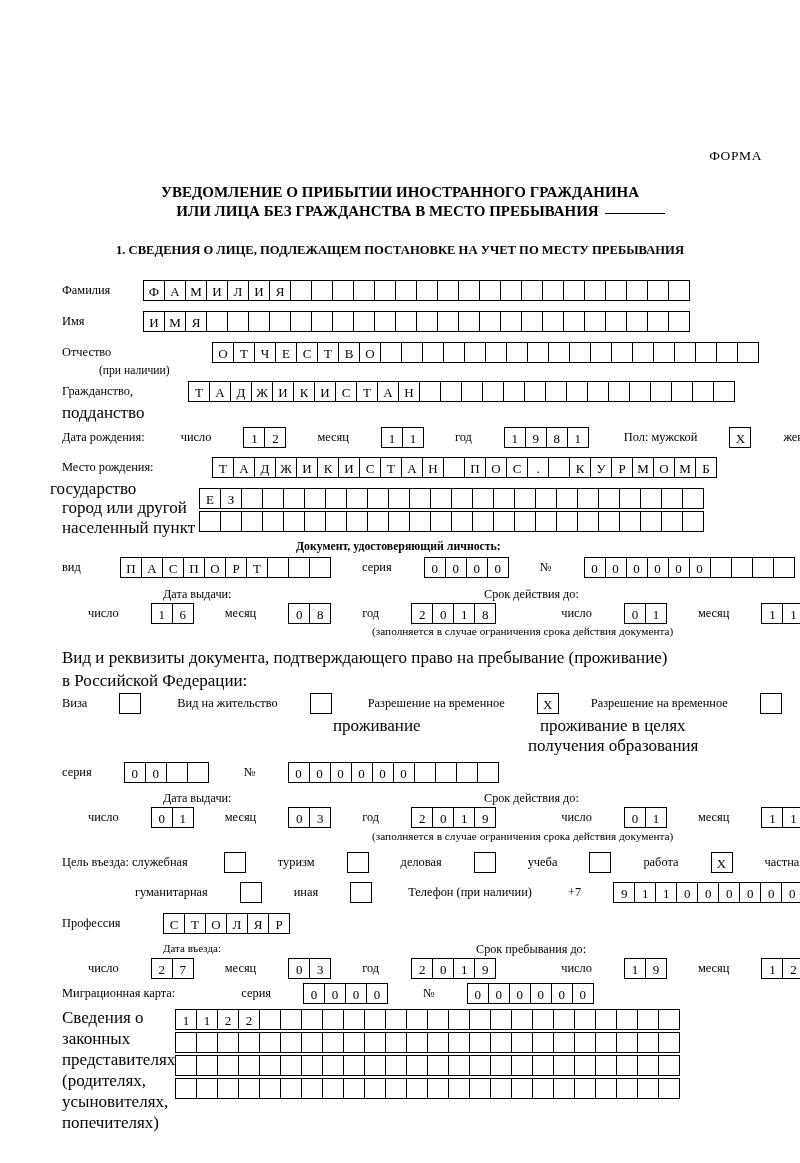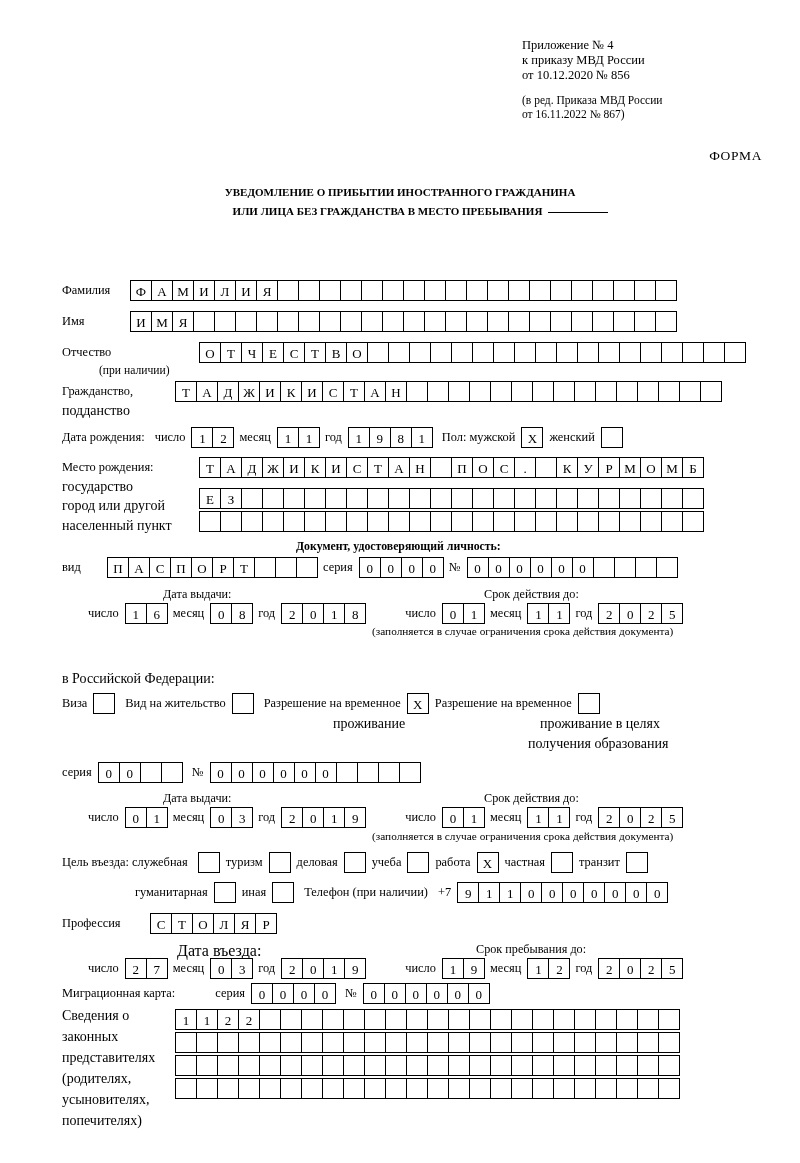--- a/index.html
+++ b/index.html
@@ -42,21 +42,21 @@
     font-weight: normal;
     letter-spacing: .6px;
   }
 
   .title {
     position: absolute;
     top: 183px;
     left: 0;
     width: 800px;
     text-align: center;
-    font-size: 11px;
+    font-size: 15px;
     font-weight: bold;
     line-height: 19px;
   }
   .title .ln2 { white-space: nowrap; padding-left: 41px; }
   .title .fill {
     display: inline-block;
     width: 60px;
     border-bottom: 1px solid #000;
     vertical-align: 2px;
     margin-left: 6px;
@@ -72,20 +72,21 @@
     font-weight: bold;
   }
 
   
   .row {
     position: absolute;
     display: flex;
     align-items: center;
     font-size: 12.4px;
     white-space: nowrap;
+    gap: 13px;
   }
   .lbl { font-size: 12.4px; }
 
   
   .boxes { display: flex; }
   .bx {
     width: 22px;
     height: 21px;
     border: 1px solid #000;
     margin-right: -1px;
@@ -114,44 +115,36 @@
     position: absolute;
     font-size: 11.8px;
     font-weight: bold;
   }
   .note {
     position: absolute;
     font-size: 11.3px;
   }
   .plain {
     position: absolute;
-    font-size: 14px;
+    font-size: 17px;
   }
 </style>
 </head>
 <body>
 
 <div class="page">
 
-  <div class="hdr">
-    <div>Приложение № 4</div>
-    <div>к приказу МВД России</div>
-    <div>от 10.12.2020 № 856</div>
-    <div class="blk2">
-      <div>(в ред. Приказа МВД России</div>
-      <div>от 16.11.2022 № 867)</div>
-    </div>
-  </div>
   <div class="forma">ФОРМА</div>
 
   <div class="title">
     <div>УВЕДОМЛЕНИЕ О ПРИБЫТИИ ИНОСТРАННОГО ГРАЖДАНИНА</div>
     <div class="ln2"><span>ИЛИ ЛИЦА БЕЗ ГРАЖДАНСТВА В МЕСТО ПРЕБЫВАНИЯ</span><span class="fill"></span></div>
   </div>
 
+  <div class="sect1">1. СВЕДЕНИЯ О ЛИЦЕ, ПОДЛЕЖАЩЕМ ПОСТАНОВКЕ НА УЧЕТ ПО МЕСТУ ПРЕБЫВАНИЯ</div>
 
   <div class="row" style="top:280px; left:62px;">
     <span class="lbl" style="width:68px;">Фамилия</span>
     <span class="boxes">
         <span class="bx">Ф</span>
         <span class="bx">А</span>
         <span class="bx">М</span>
         <span class="bx">И</span>
         <span class="bx">Л</span>
         <span class="bx">И</span>
@@ -333,21 +326,21 @@
         <span class="bx"></span>
         <span class="bx">К</span>
         <span class="bx">У</span>
         <span class="bx">Р</span>
         <span class="bx">М</span>
         <span class="bx">О</span>
         <span class="bx">М</span>
         <span class="bx">Б</span>
       </span>
   </div>
-  <div class="plain" style="top:479px; left:62px;text-align:right;">государство</div>
+  <div class="plain" style="top:479px; left:50px;text-align:right;">государство</div>
 
   <div class="row" style="top:488px; left:199px;">
     <span class="boxes">
         <span class="bx">Е</span>
         <span class="bx">З</span>
         <span class="bx"></span>
         <span class="bx"></span>
         <span class="bx"></span>
         <span class="bx"></span>
         <span class="bx"></span>
@@ -490,20 +483,21 @@
     <span class="boxes">
         <span class="bx">2</span>
         <span class="bx">0</span>
         <span class="bx">2</span>
         <span class="bx">5</span>
       </span>
   </div>
 
   <div class="note" style="top:625px; left:372px;">(заполняется в случае ограничения срока действия документа)</div>
 
+  <div class="plain" style="top:648px; left:62px;">Вид и реквизиты документа, подтверждающего право на пребывание (проживание)</div>
   <div class="plain" style="top:671px; left:62px;">в Российской Федерации:</div>
 
   <div class="row" style="top:693px; left:62px;">
     <span class="lbl">Виза</span>
     <span class="sep"></span>
     <span class="single"></span>
     <span class="gap"></span>
     <span class="lbl">Вид на жительство</span>
     <span class="sep"></span>
     <span class="single"></span>
@@ -661,21 +655,21 @@
     <span class="boxes">
         <span class="bx">С</span>
         <span class="bx">Т</span>
         <span class="bx">О</span>
         <span class="bx">Л</span>
         <span class="bx">Я</span>
         <span class="bx">Р</span>
       </span>
   </div>
 
-  <div class="center-lbl" style="top:942px; left:177px; font-weight:normal; font-size:16px;">Дата въезда:</div>
+  <div class="center-lbl" style="top:942px; left:163px; font-weight:normal; font-size:11px;">Дата въезда:</div>
   <div class="center-lbl" style="top:942px; left:476px; font-weight:normal; font-size:12.2px;">Срок пребывания до:</div>
 
   <div class="row" style="top:958px; left:88px;">
     <span class="lbl">число</span>
     <span class="sep"></span>
     <span class="boxes">
         <span class="bx">2</span>
         <span class="bx">7</span>
       </span>
     <span class="sep"></span>

